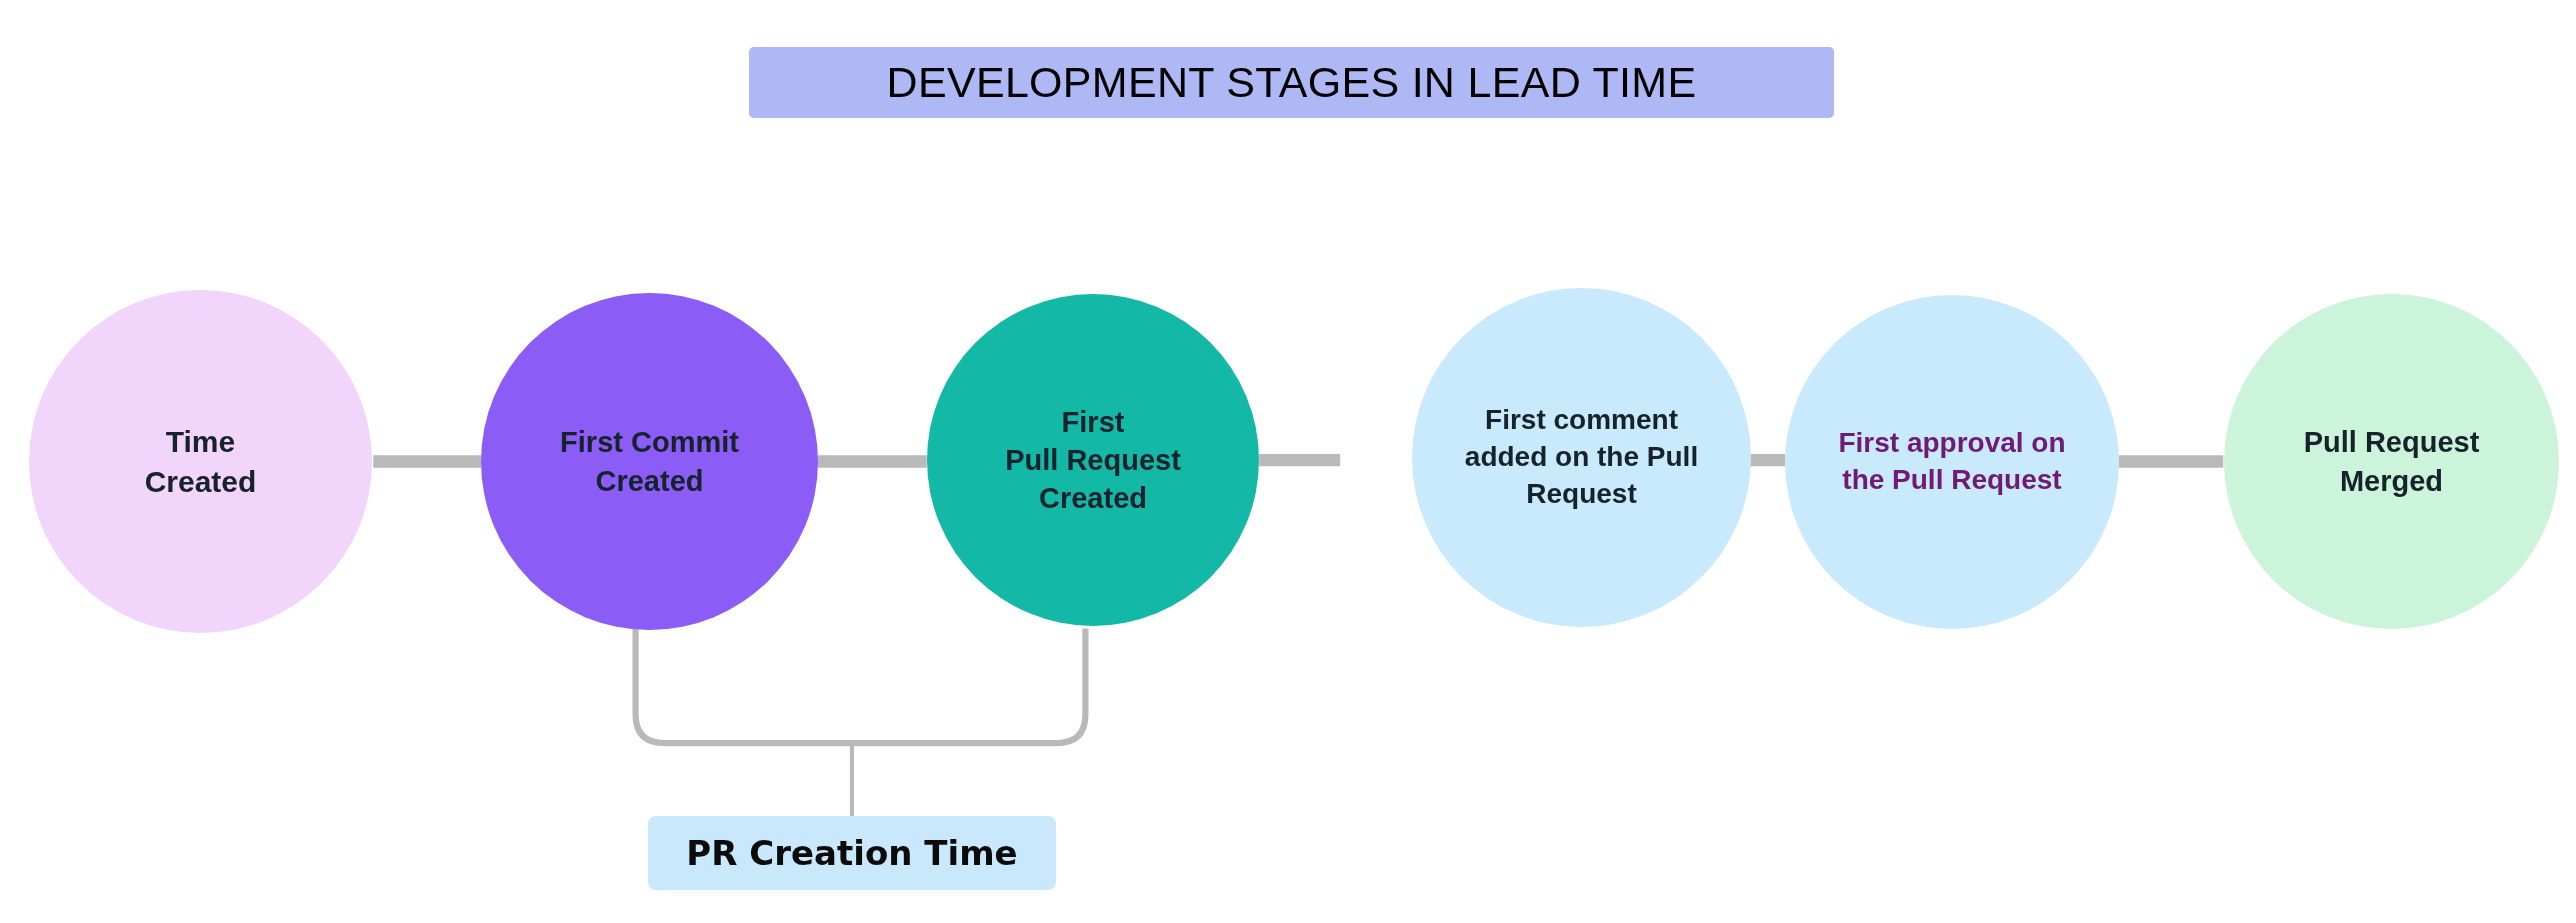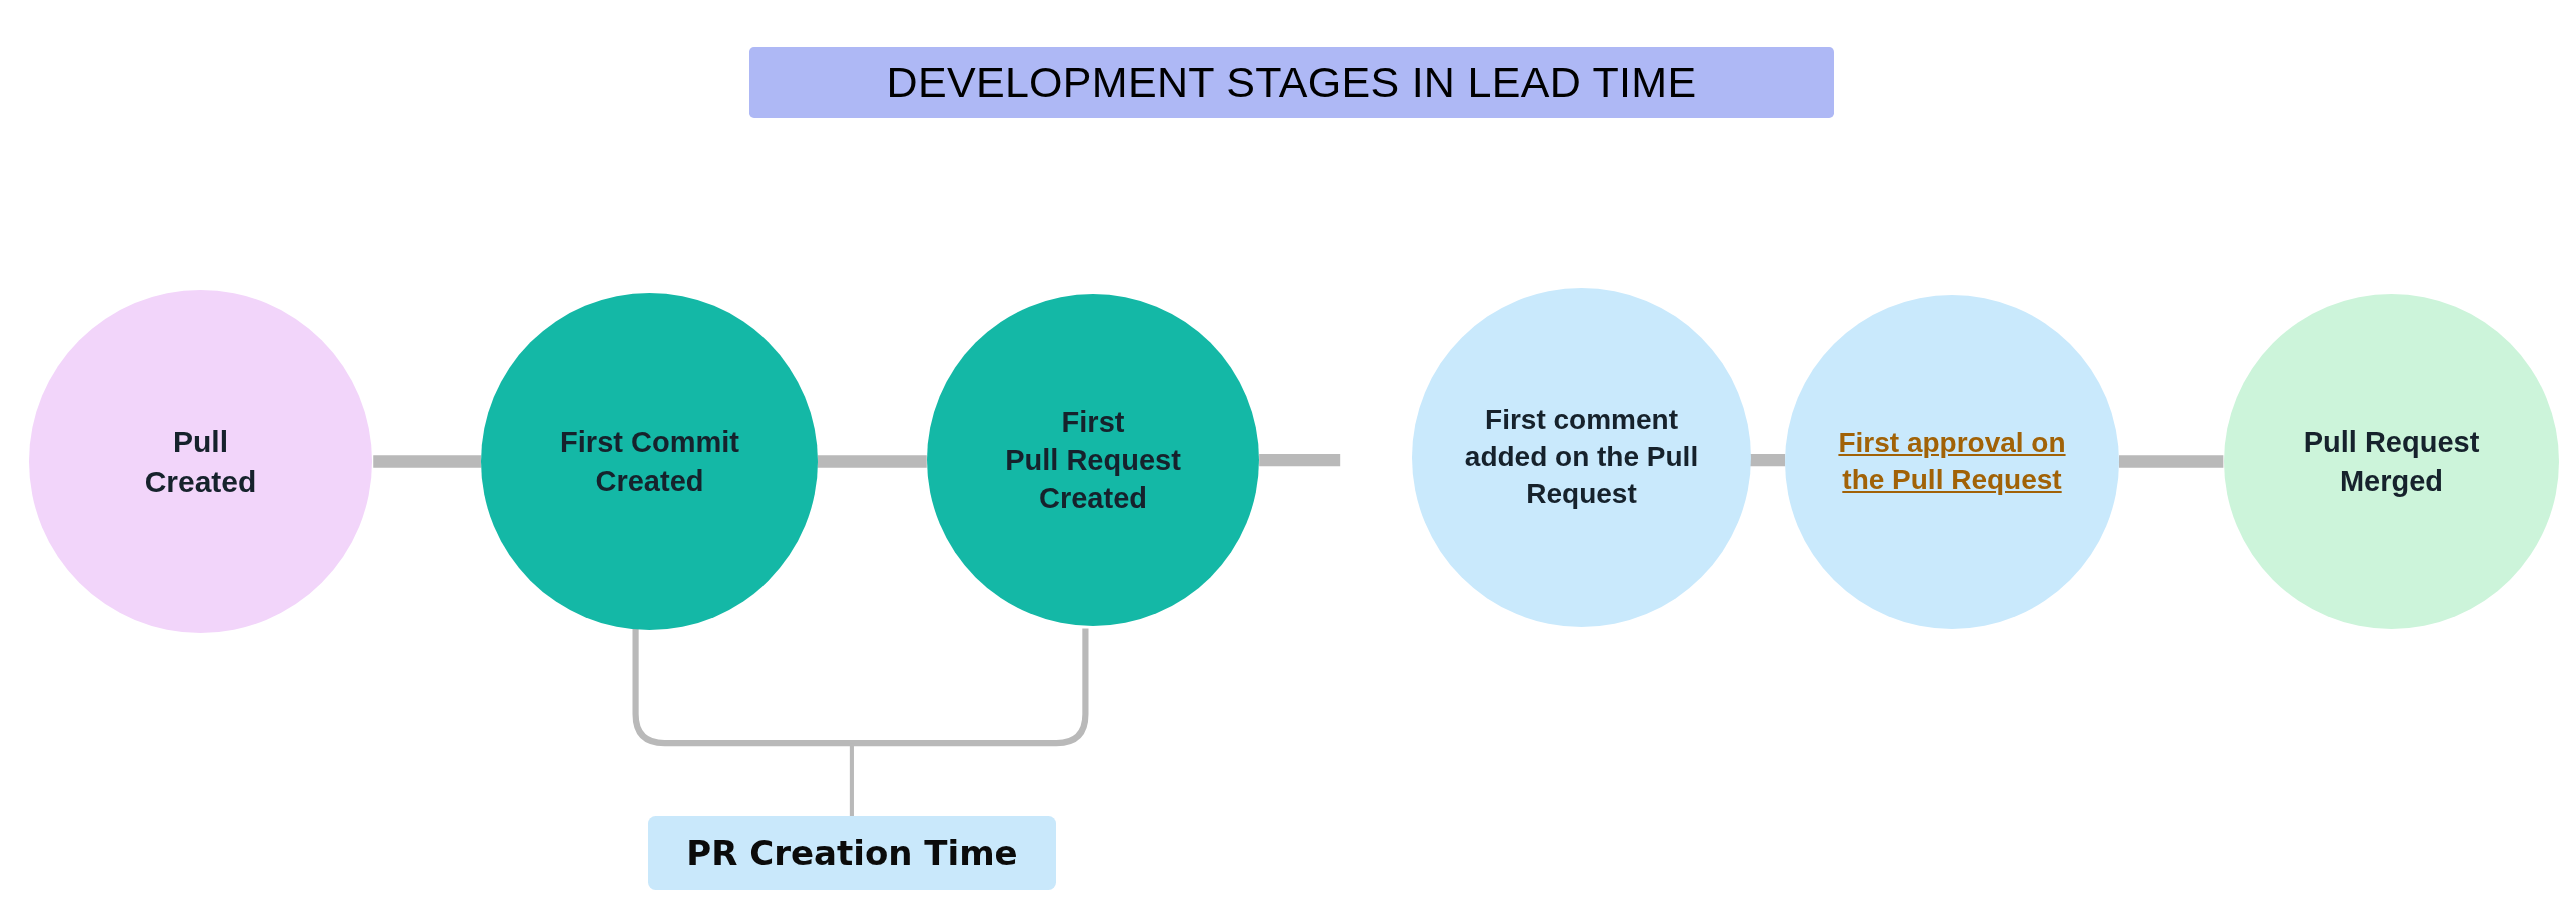--- a/index.html
+++ b/index.html
@@ -110,39 +110,39 @@
         <line x1="3085" x2="3237" y1="672" y2="672" stroke="#b9b9b9" stroke-width="18"></line>
       </g>
     <g id="bracket-group">
       <path id="bracket-path" fill="none" stroke="#b9b9b9" stroke-width="9" stroke-linecap="butt" stroke-linejoin="round" d="M 925 915 L 925 1040 Q 925 1082 967 1082 L 1538 1082 Q 1580 1082 1580 1040 L 1580 915"></path>
       <line id="bracket-drop" stroke="#b9b9b9" stroke-width="6" x1="1240" x2="1240" y1="1082" y2="1190"></line>
     </g>
   </svg>
 
   <div id="stage-nodes">
       <div class="stage-node" style="left: 29px; top: 290px; width: 343px; height: 343px; background: rgb(242, 213, 250);">
-        <div class="stage-label" style="font-size: 30px; color: rgb(22, 34, 44);">Pull
+        <div class="stage-label" style="font-size: 30px; color: rgb(22, 34, 44);">Time
 Created</div>
       </div>
-      <div class="stage-node" style="left: 481px; top: 293px; width: 337px; height: 337px; background: #14b8a6;">
+      <div class="stage-node" style="left: 481px; top: 293px; width: 337px; height: 337px; background: #8b5cf6;">
         <div class="stage-label" style="font-size: 29px; color: rgb(22, 34, 44);">First Commit
 Created</div>
       </div>
       <div class="stage-node" style="left: 927px; top: 294px; width: 332px; height: 332px; background: #14b8a6;">
         <div class="stage-label" style="font-size: 29px; color: rgb(22, 34, 44);">First
 Pull Request
 Created</div>
       </div>
       <div class="stage-node" style="left: 1412px; top: 288px; width: 339px; height: 339px; background: rgb(201, 233, 252);">
         <div class="stage-label" style="font-size: 28px; color: rgb(22, 34, 44);">First comment
 added on the Pull
 Request</div>
       </div>
       <div class="stage-node" style="left: 1785px; top: 295px; width: 334px; height: 334px; background: rgb(201, 233, 252);">
-        <div class="stage-label" style="font-size: 28px; color: #a16207; text-decoration: underline;">First approval on
+        <div class="stage-label" style="font-size: 28px; color: #701a75;">First approval on
 the Pull Request</div>
       </div>
       <div class="stage-node" style="left: 2224px; top: 294px; width: 335px; height: 335px; background: rgb(204, 244, 218);">
         <div class="stage-label" style="font-size: 29px; color: rgb(22, 34, 44);">Pull Request
 Merged</div>
       </div>
     </div>
 
   <div id="annotation-box" style="background: rgb(201, 232, 251);">
     <div id="annotation-text">PR Creation Time</div>

